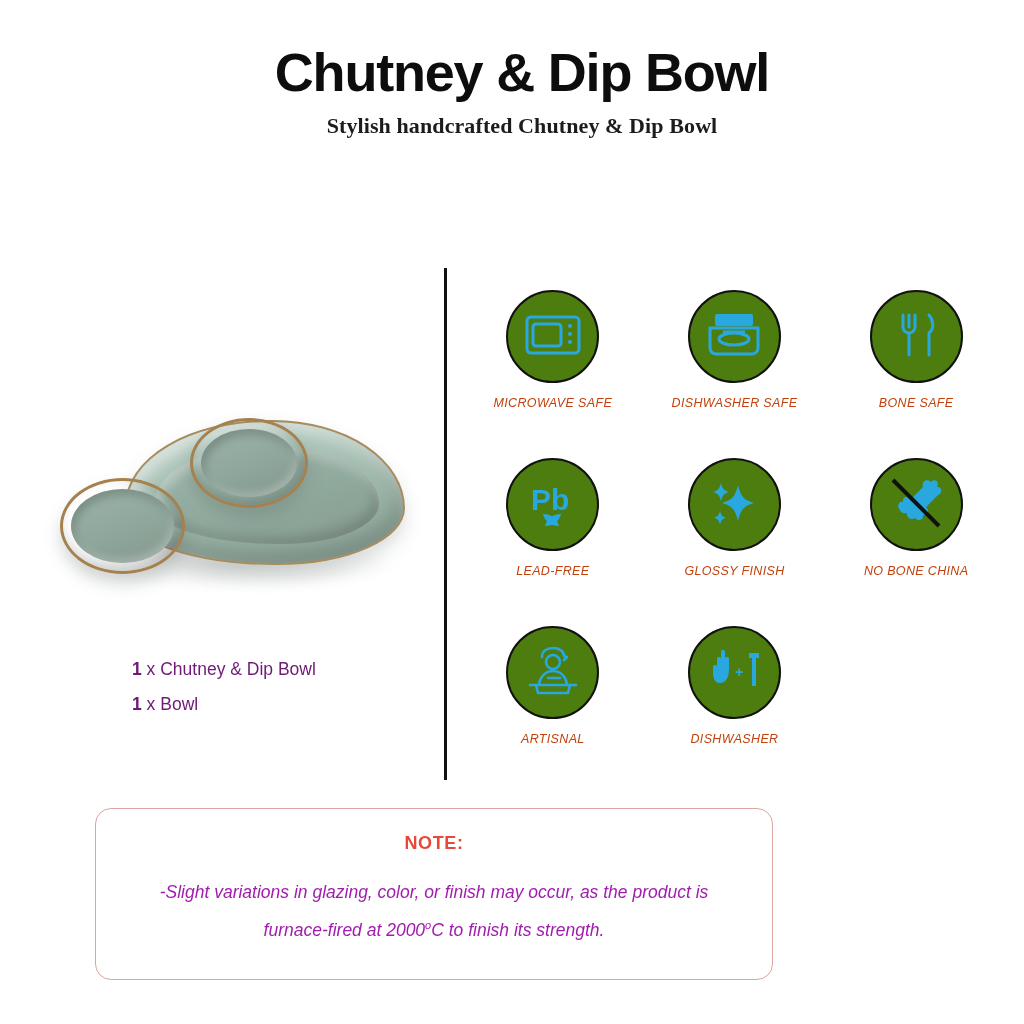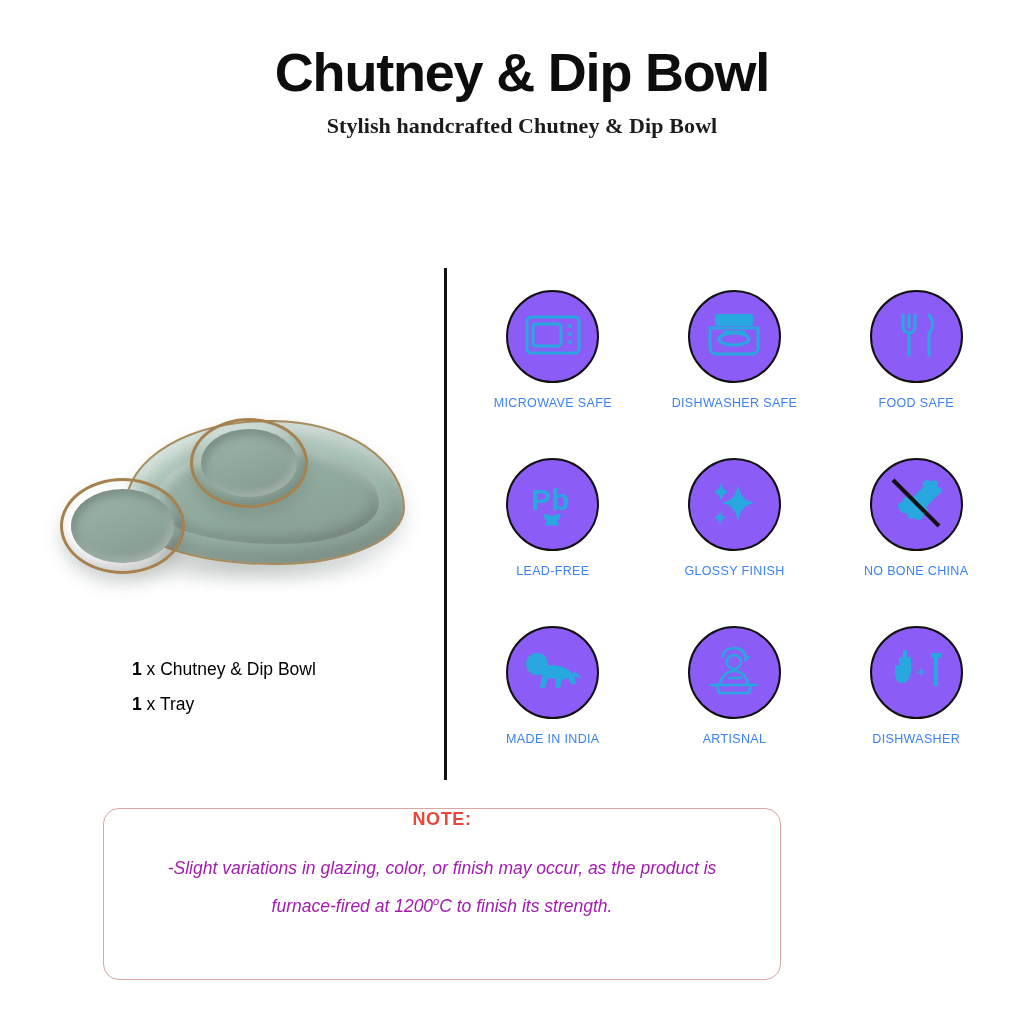--- a/index.html
+++ b/index.html
@@ -90,21 +90,21 @@
     box-shadow: inset 3px 5px 10px rgba(0,0,0,0.22),
                 inset -2px -3px 8px rgba(255,255,255,0.30);
   }
   .bowl-a { left: 160px; top: 38px; width: 118px; height: 90px; }
   .bowl-b { left: 30px;  top: 98px; width: 125px; height: 96px; }
 
   .contents {
     position: absolute;
     left: 132px; top: 652px;
     font-size: 17.5px;
-    color: #000000;
+    color: #701a75;
     line-height: 35px;
   }
   .contents .qty { font-weight: 700; }
 
   
   .v-divider {
     position: absolute;
     left: 444px; top: 268px;
     width: 3px; height: 512px;
     background: #111111;
@@ -120,38 +120,40 @@
     grid-template-rows: repeat(3, 168px);
     justify-items: center;
   }
   .feature { text-align: center; width: 175px; }
   .circle {
     width: 93px; height: 93px;
     margin: 0 auto;
     border-radius: 50%;
     border: 2px solid #111111;
     display: flex; align-items: center; justify-content: center;
-    background: #8b5cf6;
+    background: #4d7c0f;
   }
   .feature-label {
     margin-top: 13px;
     font-size: 12.5px;
     letter-spacing: 0.35px;
-    color: #3b82f6;
+    color: #c2410c;
+    font-style: italic;
   }
 
   
   .note-box {
     position: absolute;
-    left: 103px; top: 808px;
+    left: 95px; top: 808px;
     width: 678px; height: 172px;
     border: 1.5px solid #d9a7a0;
     border-radius: 16px;
     background: #ffffff;
     text-align: center;
+    padding-top: 24px;
   }
   .note-title {
     color: #e8483b;
     font-weight: 700;
     font-size: 18px;
     letter-spacing: 0.6px;
   }
   .note-text {
     margin-top: 22px;
     font-size: 17.5px;
@@ -185,21 +187,21 @@
       </div>
   </div>
 
   <div class="contents">
     <div>
       <span class="qty">1</span>
       <span>x Chutney &amp; Dip Bowl</span>
     </div>
     <div>
       <span class="qty">1</span>
-      <span>x Tray</span>
+      <span>x Bowl</span>
     </div>
   </div>
 
   <div class="v-divider"></div>
 
   <div class="features">
 
     <div class="feature">
       <div class="circle">
         <span>
@@ -233,21 +235,21 @@
       <div class="circle">
         <span>
           <svg width="50" height="48" viewBox="0 0 50 48" fill="none" stroke="#29a8e0" stroke-width="3" stroke-linecap="round">
             <path d="M12 4 v12 a6 6 0 0 0 12 0 V4"></path>
             <path d="M18 4 v12"></path>
             <path d="M18 22 v22"></path>
             <path d="M38 4 c5 6 5 14 0 18 v22"></path>
           </svg>
         </span>
       </div>
-      <div class="feature-label">FOOD SAFE</div>
+      <div class="feature-label">BONE SAFE</div>
     </div>
 
     <div class="feature">
       <div class="circle">
         <span>
           <svg width="56" height="50" viewBox="0 0 56 50">
             <text x="6" y="32" font-family="Liberation Sans, sans-serif" font-size="30" font-weight="bold" fill="#29a8e0">Pb</text>
             <path d="M18 36 c8 0 14 4 16 12 -8 0 -14 -4 -16 -12 z" fill="#29a8e0"></path>
             <path d="M36 36 c-8 0 -14 4 -16 12 8 0 14 -4 16 -12 z" fill="#29a8e0"></path>
           </svg>
@@ -274,32 +276,20 @@
         <span>
           <svg width="66" height="66" viewBox="0 0 66 66" fill="none">
             <path d="M17 40 c-4 -4 -1 -9 3 -8 -1 -5 5 -7 8 -3 l12 -12 c-2 -5 4 -9 8 -5 4 -4 9 0 6 5 5 -1 6 6 1 8 l-12 12 c4 3 2 9 -3 8 1 5 -5 7 -8 3 -4 3 -9 -1 -8 -5 -3 1 -7 -1 -7 -3 z" fill="#29a8e0"></path>
             <line x1="10" y1="10" x2="56" y2="56" stroke="#111111" stroke-width="4"></line>
           </svg>
         </span>
       </div>
       <div class="feature-label">NO BONE CHINA</div>
     </div>
 
-    <div class="feature">
-      <div class="circle">
-        <span>
-          <svg width="60" height="42" viewBox="0 0 60 42" fill="#29a8e0">
-            <circle cx="14" cy="14" r="11"></circle>
-            <path d="M22 16 c10 -2 20 0 26 6 3 3 5 8 5 12 h-5 l-3 -6 -6 2 -2 8 h-5 l1 -9 -8 -1 -3 10 h-5 l2 -12 c-2 -3 -3 -6 -2 -10 z"></path>
-            <path d="M50 22 c4 0 7 3 8 7 -3 -2 -6 -3 -9 -2 z"></path>
-          </svg>
-        </span>
-      </div>
-      <div class="feature-label">MADE IN INDIA</div>
-    </div>
 
     <div class="feature">
       <div class="circle">
         <span>
           <svg width="58" height="52" viewBox="0 0 58 52" fill="none" stroke="#29a8e0" stroke-width="2.6" stroke-linecap="round" stroke-linejoin="round">
             <path d="M18 12 c0 -6 5 -9 11 -9 6 0 11 3 11 8 l3 1 -3 3"></path>
             <circle cx="29" cy="17" r="7"></circle>
             <path d="M15 40 c1 -9 7 -14 14 -14 7 0 13 5 14 14"></path>
             <path d="M6 40 h46"></path>
             <path d="M12 40 l2 8 h30 l2 -8"></path>
@@ -323,18 +313,18 @@
       <div class="feature-label">DISHWASHER</div>
     </div>
 
   </div>
 
   <div class="note-box">
     <div class="note-title">NOTE:</div>
     <div class="note-text">
       <div>-Slight variations in glazing, color, or finish may occur, as the product is</div>
       <div>
-        <span>furnace-fired at 1200</span><span class="sup">o</span><span>C to finish its strength.</span>
+        <span>furnace-fired at 2000</span><span class="sup">o</span><span>C to finish its strength.</span>
       </div>
     </div>
   </div>
 
 </div>
 
 </body></html>

